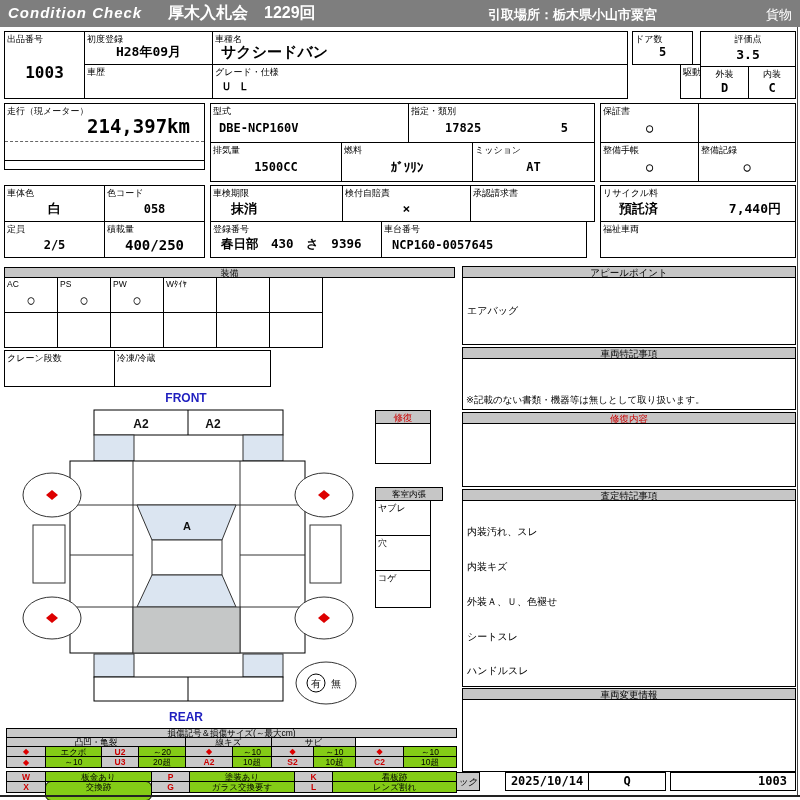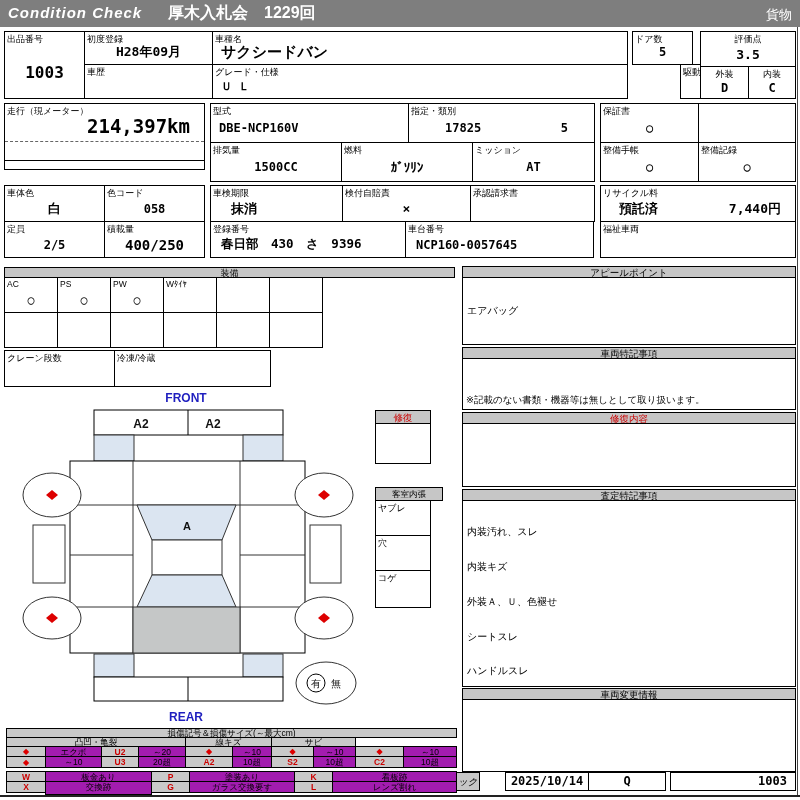--- a/index.html
+++ b/index.html
@@ -15,34 +15,35 @@
   .cv { position:absolute; left:2px; right:2px; top:11px; bottom:1px; display:flex; align-items:center; justify-content:center;
         font-family:"DejaVu Sans Mono","Liberation Mono",monospace; font-weight:bold; font-size:13px; white-space:nowrap; }
   .cv.left { justify-content:flex-start; }
   .cv.right { justify-content:flex-end; }
   
   .gh { position:absolute; border:1px solid #000; background:#c6c6c6; text-align:center; font-size:9.5px; overflow:hidden; white-space:nowrap; }
   .pb { position:absolute; border:1px solid #000; background:#fff; font-size:10px; overflow:hidden; }
   .plines { padding:2px 4px; line-height:12.5px; white-space:pre; }
   .red { color:#cc0000; }
   
-  .lc { position:absolute; border:1px solid #000; background:#a21caf; font-size:8.5px; text-align:center; overflow:hidden; white-space:nowrap; }
+  .lc { position:absolute; border:1px solid #000; background:#84cc16; font-size:8.5px; text-align:center; overflow:hidden; white-space:nowrap; }
   .lc.g { background:#c9c9c9; }
   .lcode { color:#cc0000; font-weight:bold; }
   .ldia { color:#dd0000; font-size:8px; }
   svg text { font-family:"Liberation Sans","DejaVu Sans",sans-serif; }
 </style>
 </head>
 <body>
 
 <div id="page">
 
   <div class="hdr">
     <span style="left:8px;top:4px;font-size:15px;font-weight:bold;font-style:italic;letter-spacing:1px;">Condition  Check</span>
     <span style="left:168px;top:3px;font-size:16px;font-weight:bold;">厚木入札会　1229回</span>
+    <span style="left:488px;top:6px;font-size:13px;font-weight:bold;">引取場所：栃木県小山市粟宮</span>
     <span style="right:8px;top:6px;font-size:13px;">貨物</span>
   </div>
 
   <div class="c" style="left:4px;top:31px;width:81px;height:68px;">
     <span class="lbl">出品番号</span>
     <div class="cv" style="top:16px;font-size:16px;">1003</div>
   </div>
   <div class="c" style="left:84px;top:31px;width:129px;height:34px;">
     <span class="lbl">初度登録</span>
     <div class="cv" style="top:9px;font-size:13px;">H28年09月</div>
@@ -146,21 +147,21 @@
     <span class="lbl">検付自賠責</span>
     <div class="cv">×</div>
   </div>
   <div class="c" style="left:470px;top:185px;width:125px;height:37px;">
     <span class="lbl">承認請求書</span>
   </div>
   <div class="c" style="left:210px;top:221px;width:196px;height:37px;">
     <span class="lbl">登録番号</span>
     <div class="cv left" style="font-size:12.5px;padding-left:8px;">春日部　430　さ　9396</div>
   </div>
-  <div class="c" style="left:405px;top:221px;width:189px;height:37px;">
+  <div class="c" style="left:381px;top:221px;width:206px;height:37px;">
     <span class="lbl">車台番号</span>
     <div class="cv left" style="font-size:12px;padding-left:8px;">NCP160-0057645</div>
   </div>
   <div class="c" style="left:600px;top:185px;width:196px;height:37px;">
     <span class="lbl">リサイクル料</span>
     <div class="cv" style="justify-content:space-between;padding:0 12px 0 16px;">
       <span>預託済</span>
       <span>7,440円</span>
     </div>
   </div>
@@ -328,21 +329,21 @@
   <div class="lc g lcode" style="left:355px;top:756px;width:49px;height:12px;line-height:11px;">C2</div>
   <div class="lc" style="left:403px;top:756px;width:54px;height:12px;line-height:11px;">10超</div>
 
   <div class="lc g lcode" style="left:6px;top:771px;width:40px;height:11px;line-height:10px;">W</div>
   <div class="lc" style="left:45px;top:771px;width:107px;height:11px;line-height:10px;">板金あり</div>
   <div class="lc g lcode" style="left:151px;top:771px;width:39px;height:11px;line-height:10px;">P</div>
   <div class="lc" style="left:189px;top:771px;width:106px;height:11px;line-height:10px;">塗装あり</div>
   <div class="lc g lcode" style="left:294px;top:771px;width:39px;height:11px;line-height:10px;">K</div>
   <div class="lc" style="left:332px;top:771px;width:125px;height:11px;line-height:10px;">看板跡</div>
   <div class="lc g lcode" style="left:6px;top:781px;width:40px;height:12px;line-height:11px;">X</div>
-  <div class="lc" style="left:45px;top:781px;width:107px;height:14px;line-height:11px;">交換跡</div>
+  <div class="lc" style="left:45px;top:781px;width:107px;height:20px;line-height:11px;border-radius:6px;">交換跡</div>
   <div class="lc g lcode" style="left:151px;top:781px;width:39px;height:12px;line-height:11px;">G</div>
   <div class="lc" style="left:189px;top:781px;width:106px;height:12px;line-height:11px;">ガラス交換要す</div>
   <div class="lc g lcode" style="left:294px;top:781px;width:39px;height:12px;line-height:11px;">L</div>
   <div class="lc" style="left:332px;top:781px;width:125px;height:12px;line-height:11px;">レンズ割れ</div>
 
   <div style="position:absolute;left:0;top:795px;width:800px;height:2px;background:#222;"></div>
   <div style="position:absolute;left:797px;top:27px;width:1px;height:768px;background:#444;"></div>
 
 </div>
 

